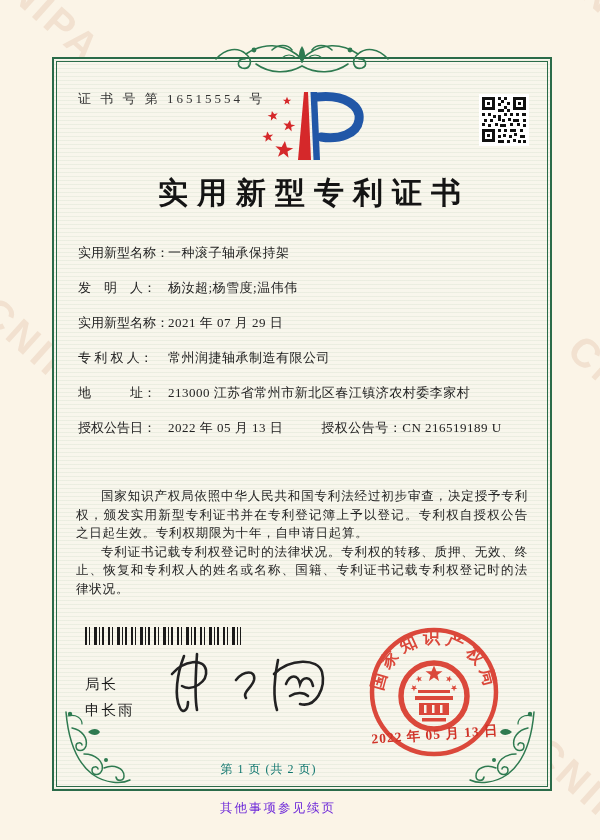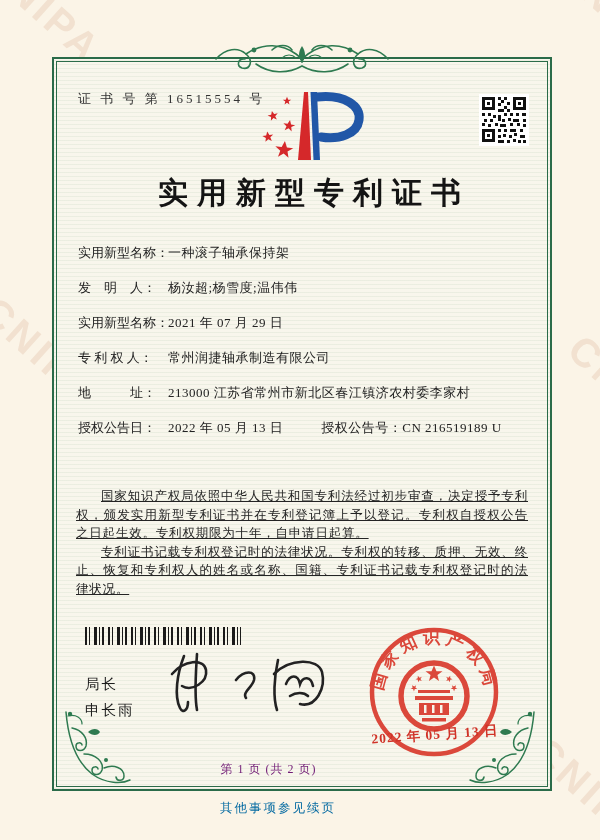--- a/index.html
+++ b/index.html
@@ -62,21 +62,21 @@
   }
   
   .fields { position:absolute; left:78px; top:245px; width:452px; font-size:13px; }
   .frow { display:flex; height:35px; align-items:flex-start; line-height:16px; }
   .flabel { width:90px; flex:none; white-space:pre; color:#222; }
   .fvalue { color:#222; letter-spacing:0.5px; }
   .grant-no-label { margin-left:38px; white-space:pre; }
   
   .body-text {
     position:absolute; left:76px; top:487px; width:452px;
-    font-size:12.5px; line-height:18.5px; text-align:justify; color:#242424;text-decoration:underline;
+    font-size:12.5px; line-height:18.5px; text-align:justify; color:#242424;
   }
   .body-text p { text-indent:2em; letter-spacing:0.8px; }
   
   .barcode {
     position:absolute; left:85px; top:627px; width:156px; height:18px;
     background:
       repeating-linear-gradient(90deg,
         #1a1a1a 0 2px, transparent 2px 4px,
         #1a1a1a 4px 5px, transparent 5px 9px,
         #1a1a1a 9px 12px, transparent 12px 14px,
@@ -93,25 +93,25 @@
   
   .seal { position:absolute; left:366px; top:624px; width:136px; height:136px; opacity:0.92; }
   .seal-date {
     position:absolute; left:360px; top:726px; width:150px;
     text-align:center; font-size:13.5px; font-weight:bold;
     color:#d03328; letter-spacing:1px; transform:rotate(-4deg);
   }
   
   .page-num {
     position:absolute; left:0; top:761px; width:537px;
-    text-align:center; font-size:12px; color:#701a75; letter-spacing:1px;
+    text-align:center; font-size:12px; color:#0f766e; letter-spacing:1px;
   }
   .note {
     position:absolute; left:178px; top:800px; width:200px;
-    text-align:center; font-size:12.5px; color:#0369a1; letter-spacing:2px;
+    text-align:center; font-size:12.5px; color:#6d28d9; letter-spacing:2px;
   }
   .hidden-defs { position:absolute; width:0; height:0; overflow:hidden; }
 </style>
 </head>
 <body>
 
 <svg class="hidden-defs" aria-hidden="true">
   <defs>
     <path id="starShape" d="M0,-10 L2.94,-3.09 10,-3.09 4.05,1.18 5.88,8.09 0,4 -5.88,8.09 -4.05,1.18 -10,-3.09 -2.94,-3.09 Z"></path>
   </defs>

